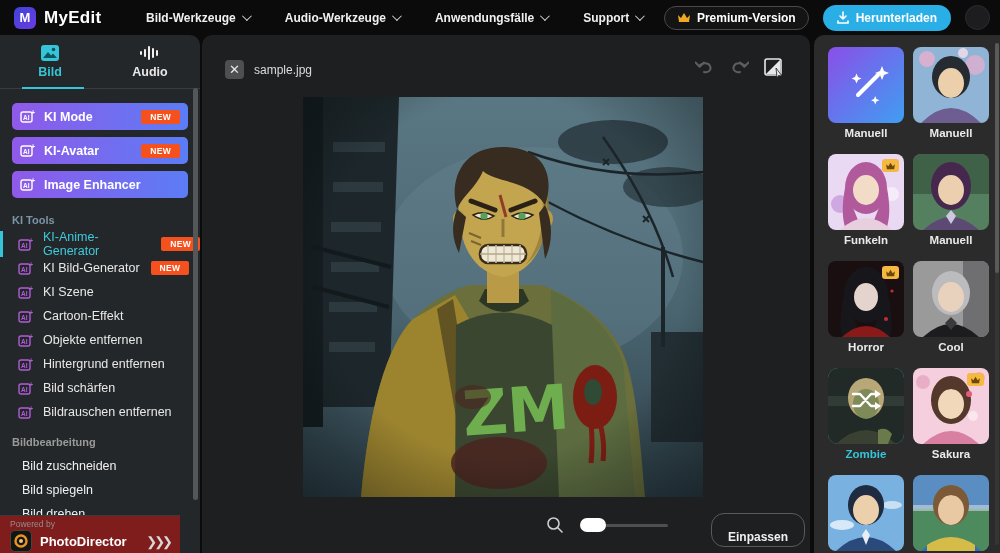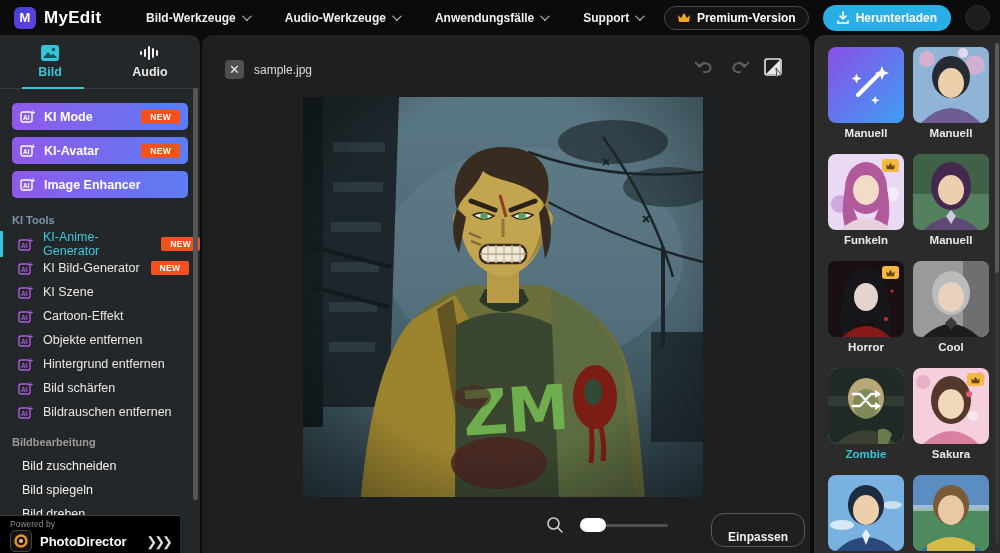--- a/index.html
+++ b/index.html
@@ -48,21 +48,21 @@
   .tool-item { height:24px; display:flex; align-items:center; gap:9px; padding-left:18px;
     font-size:12.5px; color:#e8e8e8; cursor:pointer; position:relative; }
   .tool-item .badge-new { margin-left:2px; }
   .tool-item.active { color:#3ec9dc; }
   .active-bar { position:absolute; left:0; top:-1px; width:3px; height:26px; background:#35c5d8; }
   .tool-icon { color:#b05cd8; flex:0 0 auto; }
   .edit-item { height:24px; display:flex; align-items:center; padding-left:22px;
     font-size:12.5px; color:#f0f0f0; cursor:pointer; }
   .sb-scrollbar { position:absolute; right:2px; top:53px; width:5px; height:447px; border-radius:3px; }
   .sb-thumb { width:5px; height:412px; border-radius:3px; background:#53575a; }
-  .sb-footer { position:absolute; left:0; bottom:0; width:180px; height:38px; background:#000000;
+  .sb-footer { position:absolute; left:0; bottom:0; width:180px; height:38px; background:#7f1d1d;
     border-top:1px solid #3a3d3f; padding:3px 10px 0 10px; cursor:pointer; }
   .powered-by { font-size:8.5px; color:#8f8f8f; }
   .pd-row { display:flex; align-items:center; gap:8px; margin-top:1px; }
   .pd-logo { width:22px; height:22px; border-radius:5px; background:#141414; border:1px solid #4a4338;
     display:flex; align-items:center; justify-content:center; }
   .pd-name { font-size:13px; font-weight:bold; color:#fff; }
   .pd-chevrons { margin-left:auto; font-size:13px; color:#d8d8d8; letter-spacing:-3px; }
 
   
   .canvas-panel { position:absolute; left:202px; top:35px; width:608px; height:518px;

